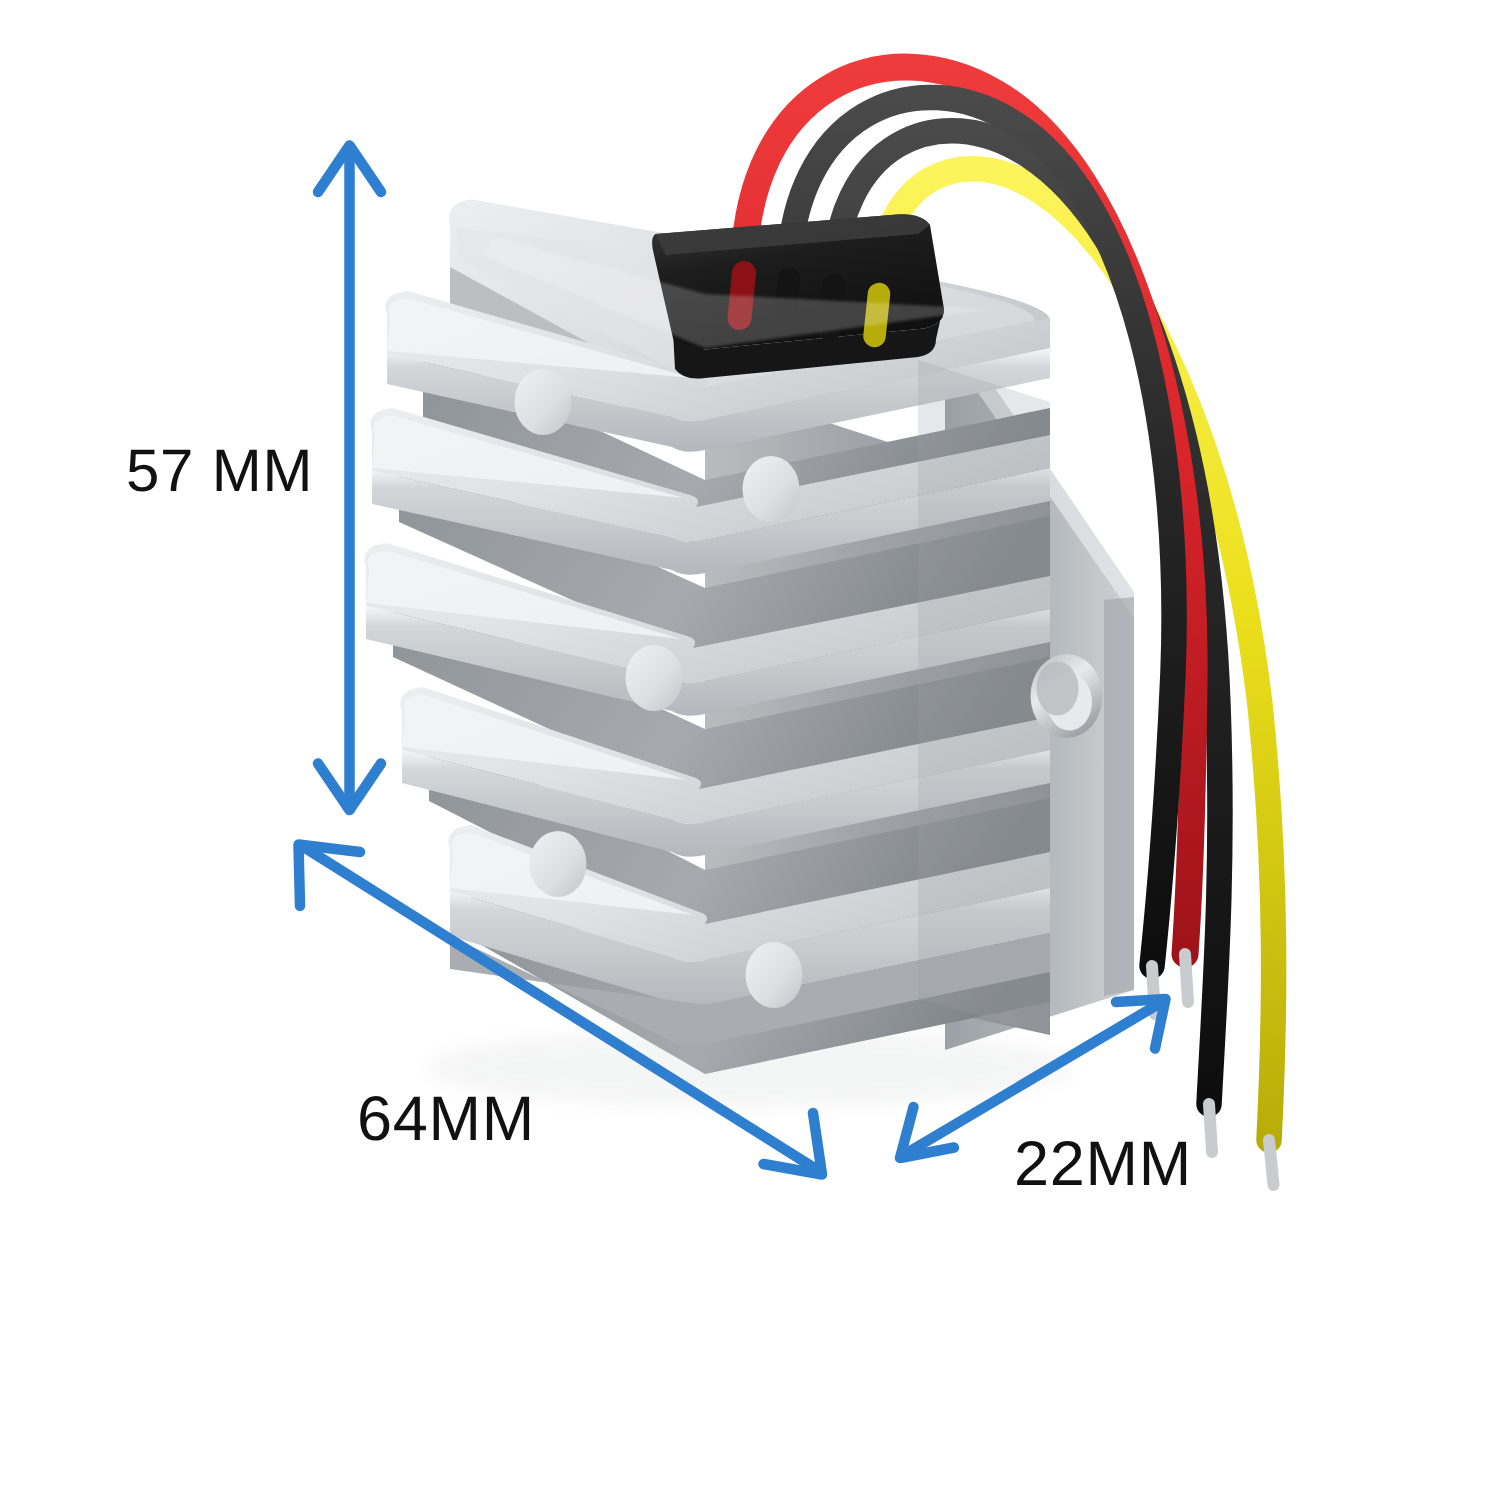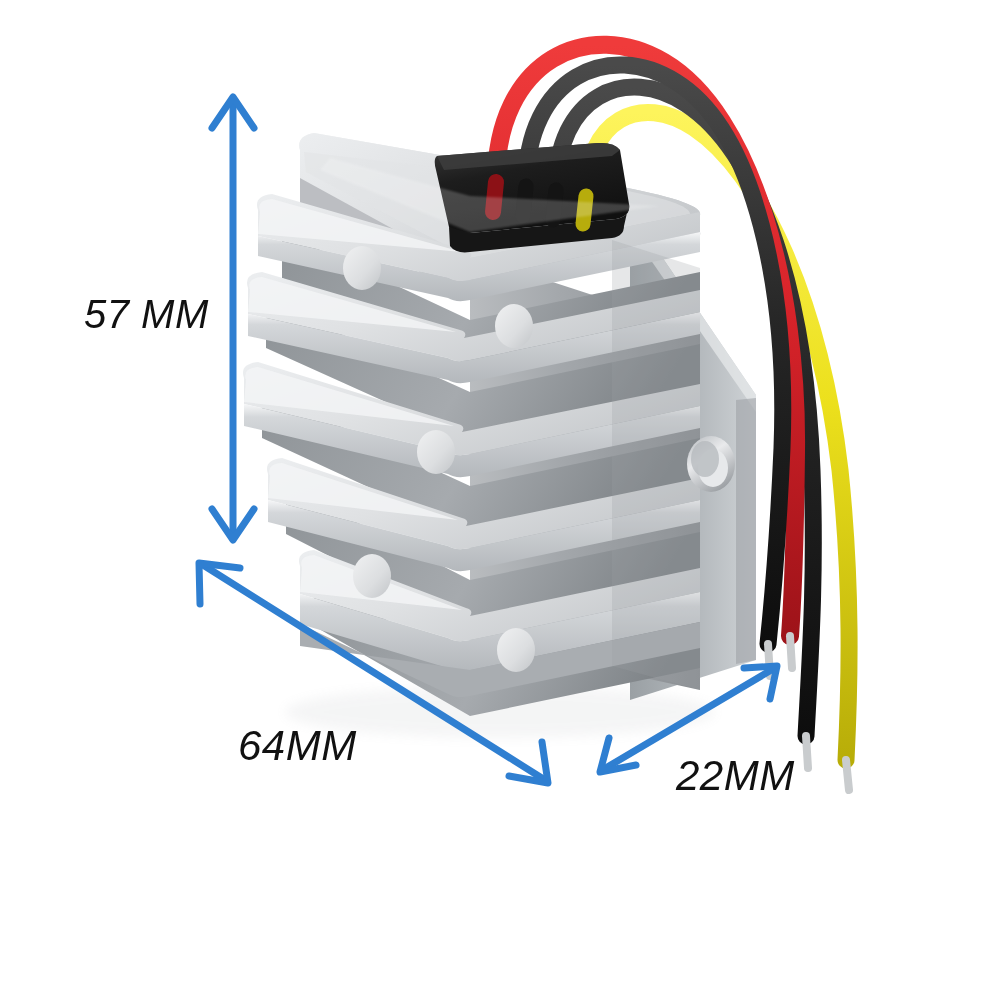--- a/index.html
+++ b/index.html
@@ -2,21 +2,21 @@
 <html><head>
 <meta charset="utf-8">
 <title>DC Converter Dimension Diagram</title>
 <style>
   html,body{margin:0;padding:0;background:#ffffff;}
   body{
     width:1000px;height:1000px;overflow:hidden;
     font-family:"Liberation Sans","DejaVu Sans",sans-serif;
   }
   #stage{
-    position:relative;width:1000px;height:1000px;background:#ffffff;font-style:italic;
+    position:relative;width:1000px;height:1000px;background:#ffffff;
   }
   #scene{position:absolute;inset:0;}
   .dim-label{
     position:absolute;
     color:#111111;
     font-family:"Liberation Sans","DejaVu Sans",sans-serif;
     font-weight:400;
     white-space:nowrap;
     letter-spacing:0.5px;
     user-select:none;

